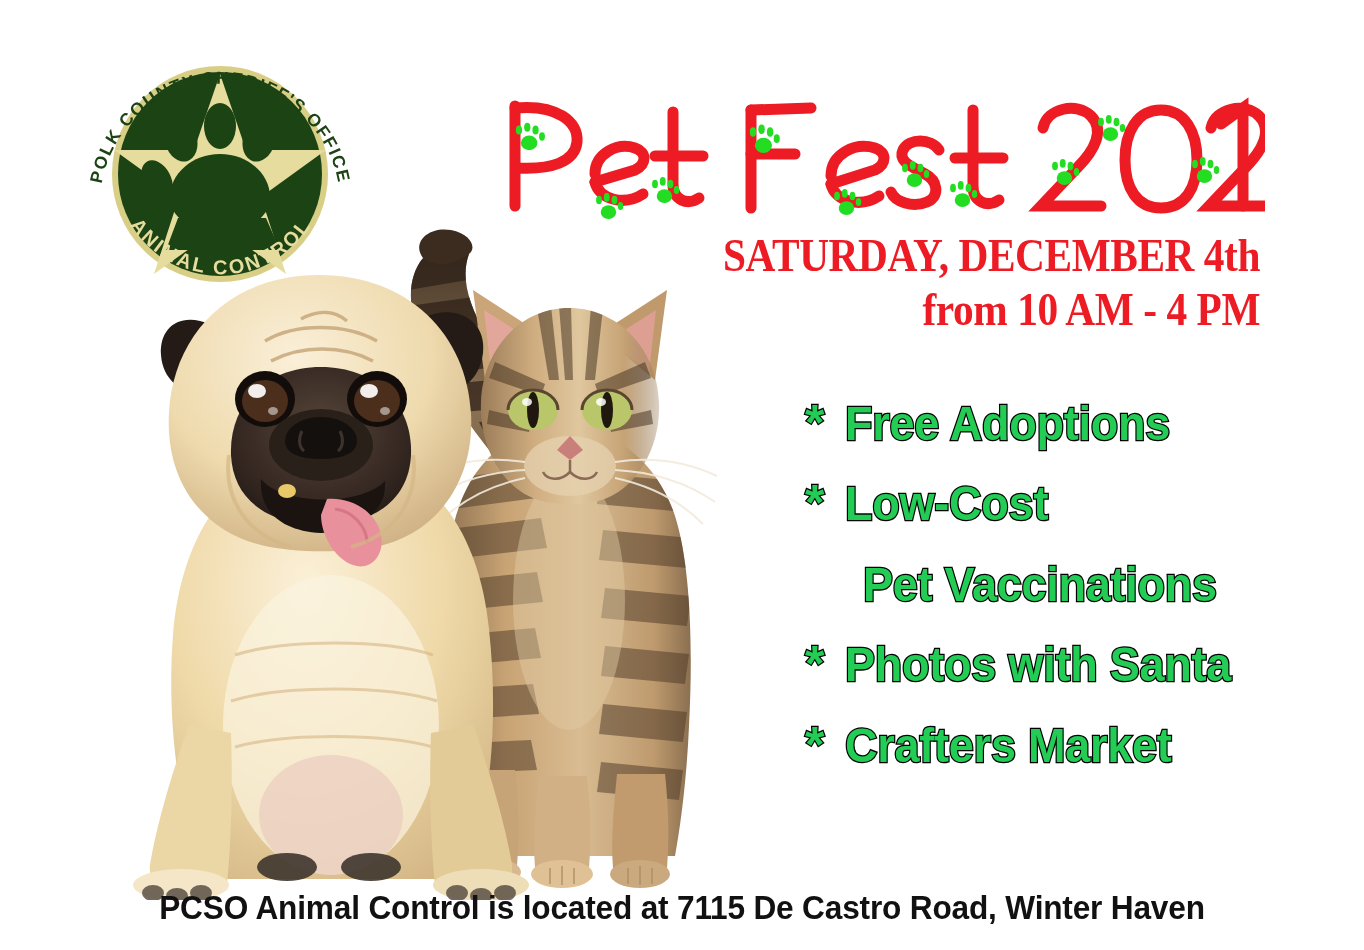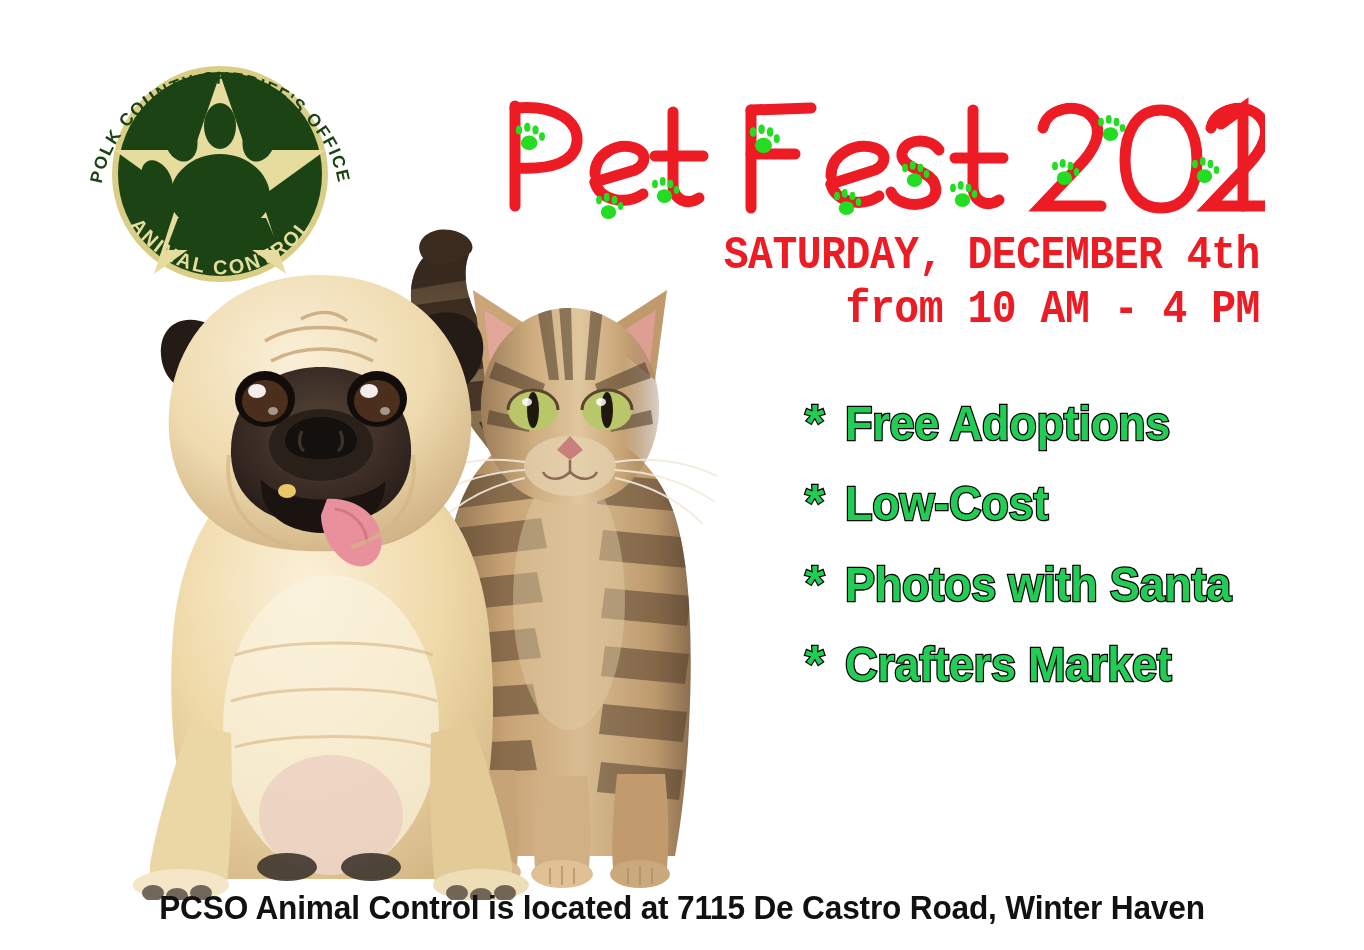--- a/index.html
+++ b/index.html
@@ -51,21 +51,21 @@
   }
 
   
   #date-block {
     position: absolute;
     left: 600px;
     top: 232px;
     width: 660px;
     text-align: right;
     color: #ED1C24;
-    font-family: Liberation Mono, monospace;
+    font-family: Liberation Serif, serif;
     font-weight: bold;
     line-height: 1.0;
     letter-spacing: -0.5px;
     z-index: 6;
   }
   .date-line-1 {
     font-size: 47px;
     transform: scaleX(0.88);
     transform-origin: right center;
     white-space: nowrap;
@@ -588,20 +588,24 @@
 
   <div id="features-list">
     <div class="feature-row">
       <span class="feature-star">*</span>
       <span class="feature-text">Free Adoptions</span>
     </div>
     <div class="feature-row">
       <span class="feature-star">*</span>
       <span class="feature-text">Low-Cost</span>
     </div>
+    <div class="feature-row indented">
+      <span class="feature-star blank"></span>
+      <span class="feature-text">Pet Vaccinations</span>
+    </div>
     <div class="feature-row">
       <span class="feature-star">*</span>
       <span class="feature-text">Photos with Santa</span>
     </div>
     <div class="feature-row">
       <span class="feature-star">*</span>
       <span class="feature-text">Crafters Market</span>
     </div>
   </div>
 

